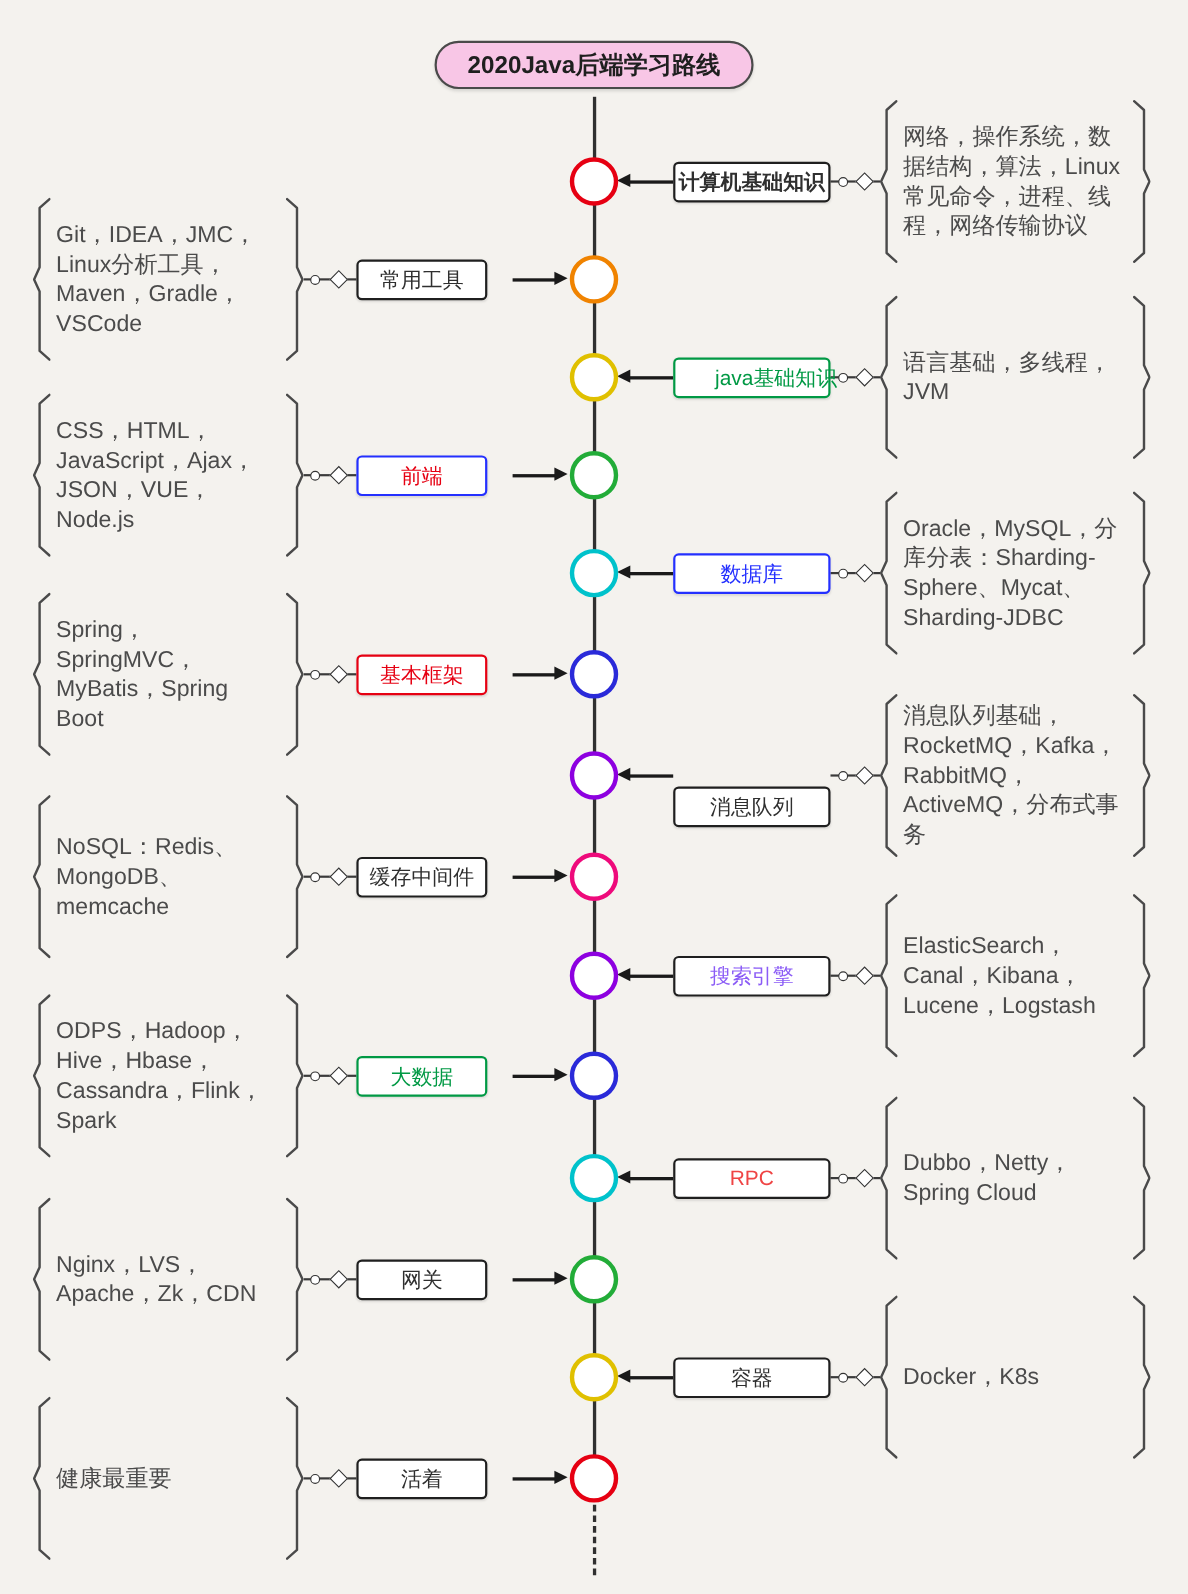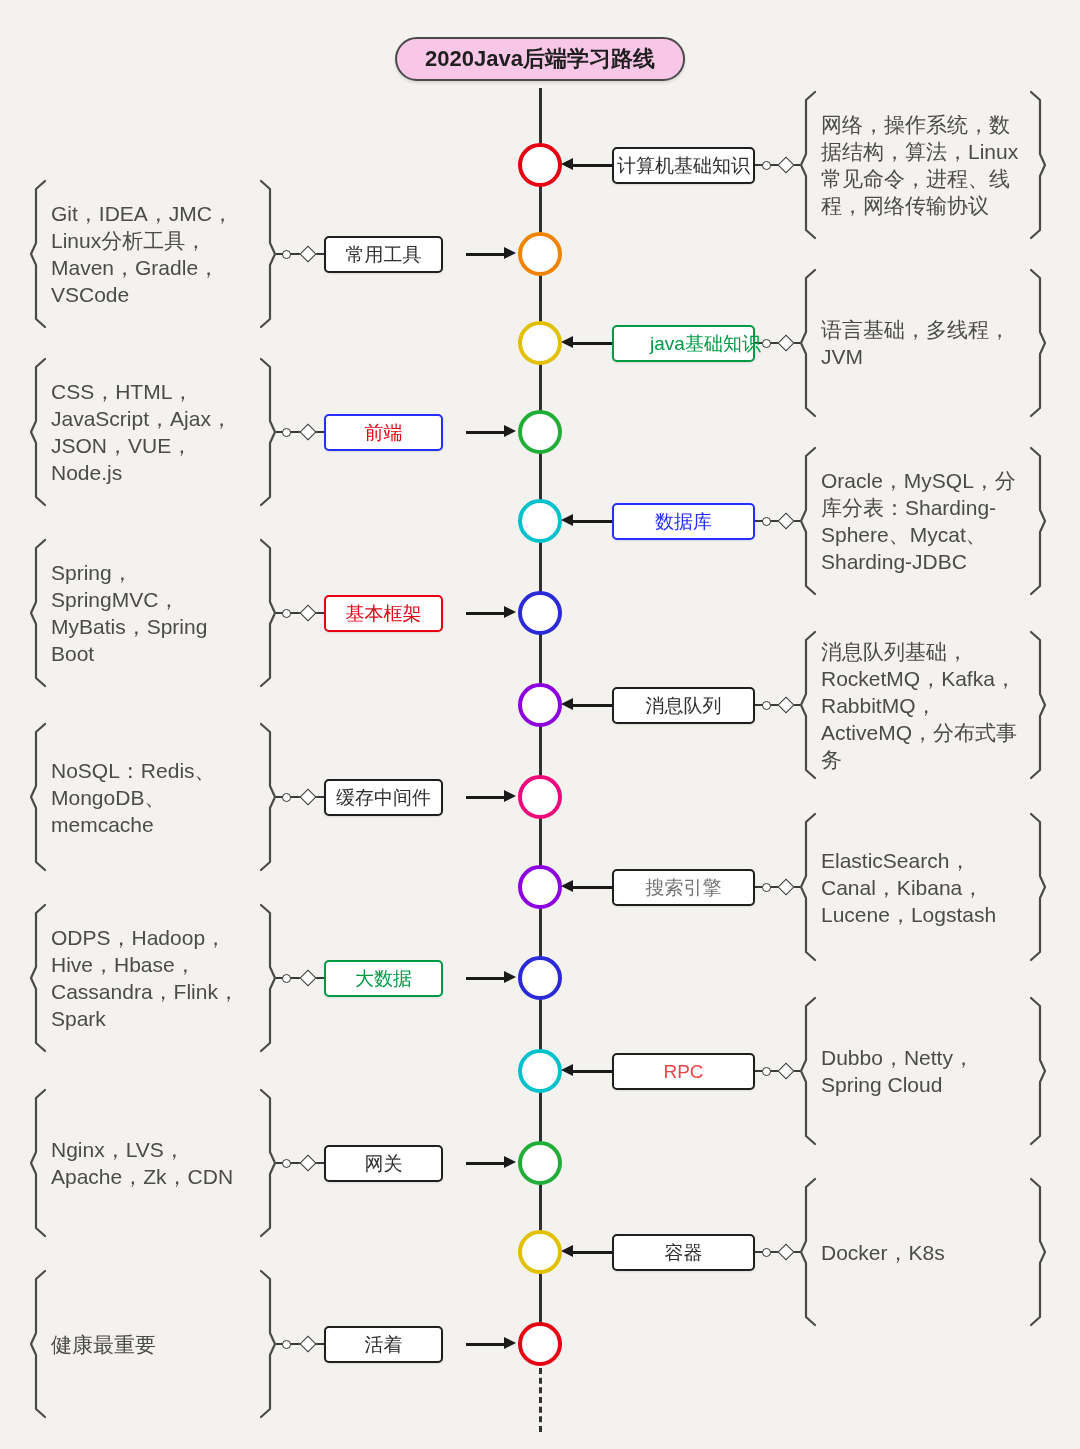--- a/index.html
+++ b/index.html
@@ -57,21 +57,21 @@
 
   <div class="spine"></div>
   <div class="spine-dash"></div>
 
   <div class="title" style="background-color: rgb(248, 198, 230);">2020Java后端学习路线</div>
 
   <div class="row" style="top:165px">
     <div class="aline r"></div>
     <div class="ahead toleft"></div>
     <div class="circle" style="border-color: rgb(230, 0, 18);"></div>
-    <div class="box boxr" style="border-color: rgb(31, 31, 31);">
+    <div class="box boxr" style="border-color: rgb(31, 31, 31); font-weight: bold;">
       <span style="color: rgb(47, 47, 47);">计算机基础知识</span>
     </div>
     <div class="conn connr">
       <span class="cline"></span>
       <span class="cdot"></span>
       <span class="cdia"></span>
     </div>
     <div class="detail detailr">
       <svg class="brace bl" width="16" height="150" viewBox="0 0 16 150">
           <polyline points="15,2 6,10 6,64 1,75 6,86 6,140 15,148"></polyline>
@@ -195,21 +195,21 @@
       <svg class="brace br" width="16" height="150" viewBox="0 0 16 150">
           <polyline points="1,2 10,10 10,64 15,75 10,86 10,140 1,148"></polyline>
         </svg>
     </div>
   </div>
 
   <div class="row" style="top:705px">
     <div class="aline r"></div>
     <div class="ahead toleft"></div>
     <div class="circle" style="border-color: rgb(141, 0, 224);"></div>
-    <div class="box boxr" style="border-color: rgb(31, 31, 31);">
+    <div class="box boxr" style="border-color: rgb(31, 31, 31); margin-top: 28px;">
       <span style="color: rgb(47, 47, 47);">消息队列</span>
     </div>
     <div class="conn connr">
       <span class="cline"></span>
       <span class="cdot"></span>
       <span class="cdia"></span>
     </div>
     <div class="detail detailr">
       <svg class="brace bl" width="16" height="150" viewBox="0 0 16 150">
           <polyline points="15,2 6,10 6,64 1,75 6,86 6,140 15,148"></polyline>
@@ -242,21 +242,21 @@
           <polyline points="1,2 10,10 10,64 15,75 10,86 10,140 1,148"></polyline>
         </svg>
     </div>
   </div>
 
   <div class="row" style="top:887px">
     <div class="aline r"></div>
     <div class="ahead toleft"></div>
     <div class="circle" style="border-color: rgb(141, 0, 224);"></div>
     <div class="box boxr" style="border-color: rgb(31, 31, 31);">
-      <span style="color: #737373;">搜索引擎</span>
+      <span style="color: #8b5cf6;">搜索引擎</span>
     </div>
     <div class="conn connr">
       <span class="cline"></span>
       <span class="cdot"></span>
       <span class="cdia"></span>
     </div>
     <div class="detail detailr">
       <svg class="brace bl" width="16" height="150" viewBox="0 0 16 150">
           <polyline points="15,2 6,10 6,64 1,75 6,86 6,140 15,148"></polyline>
         </svg>

